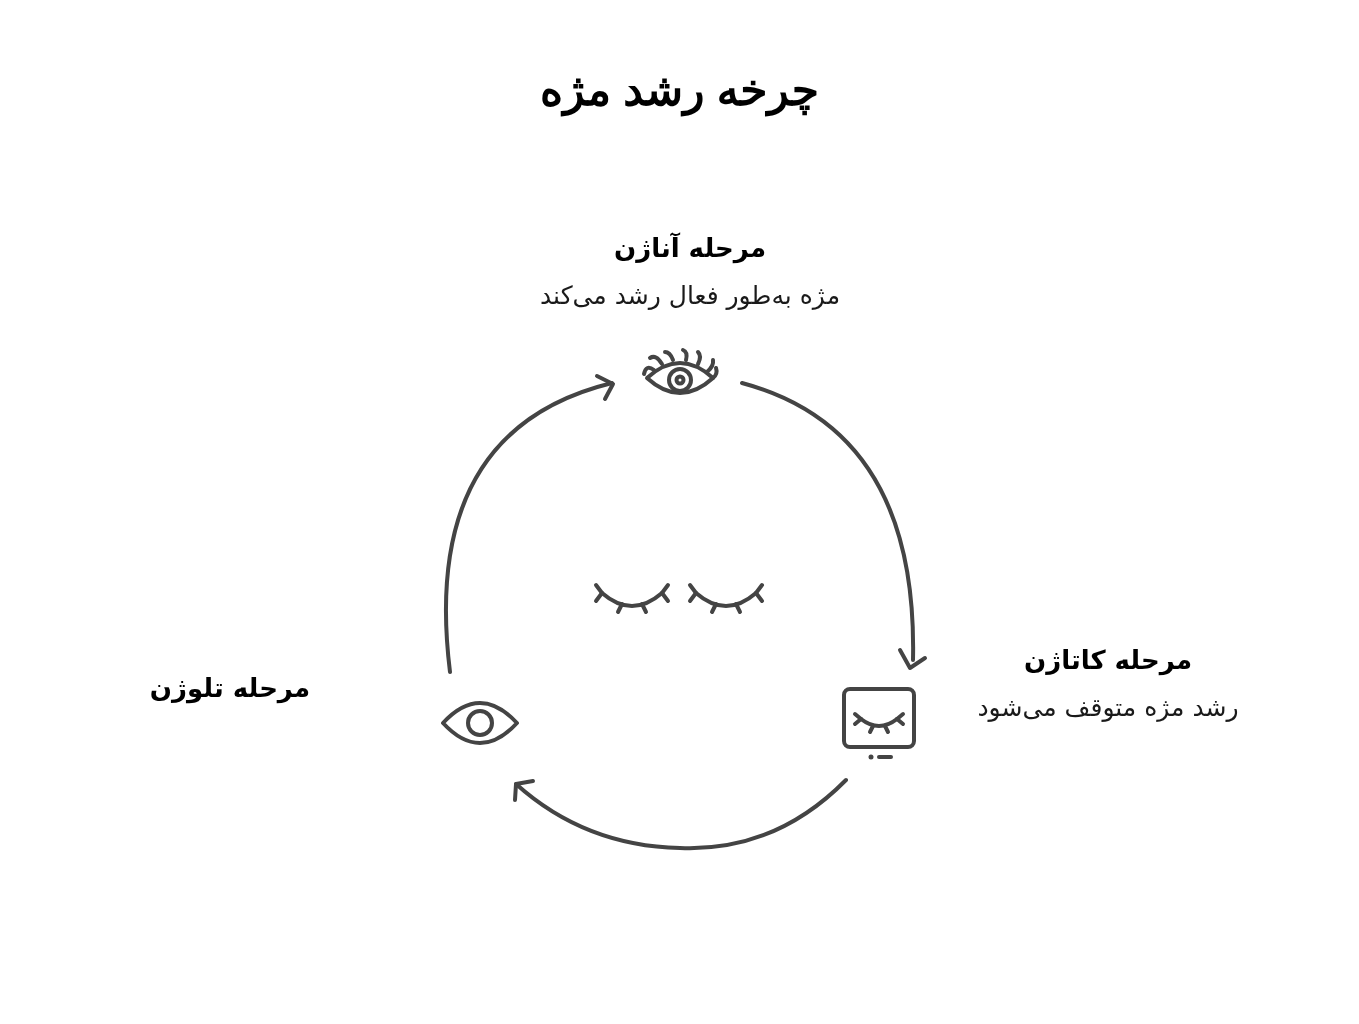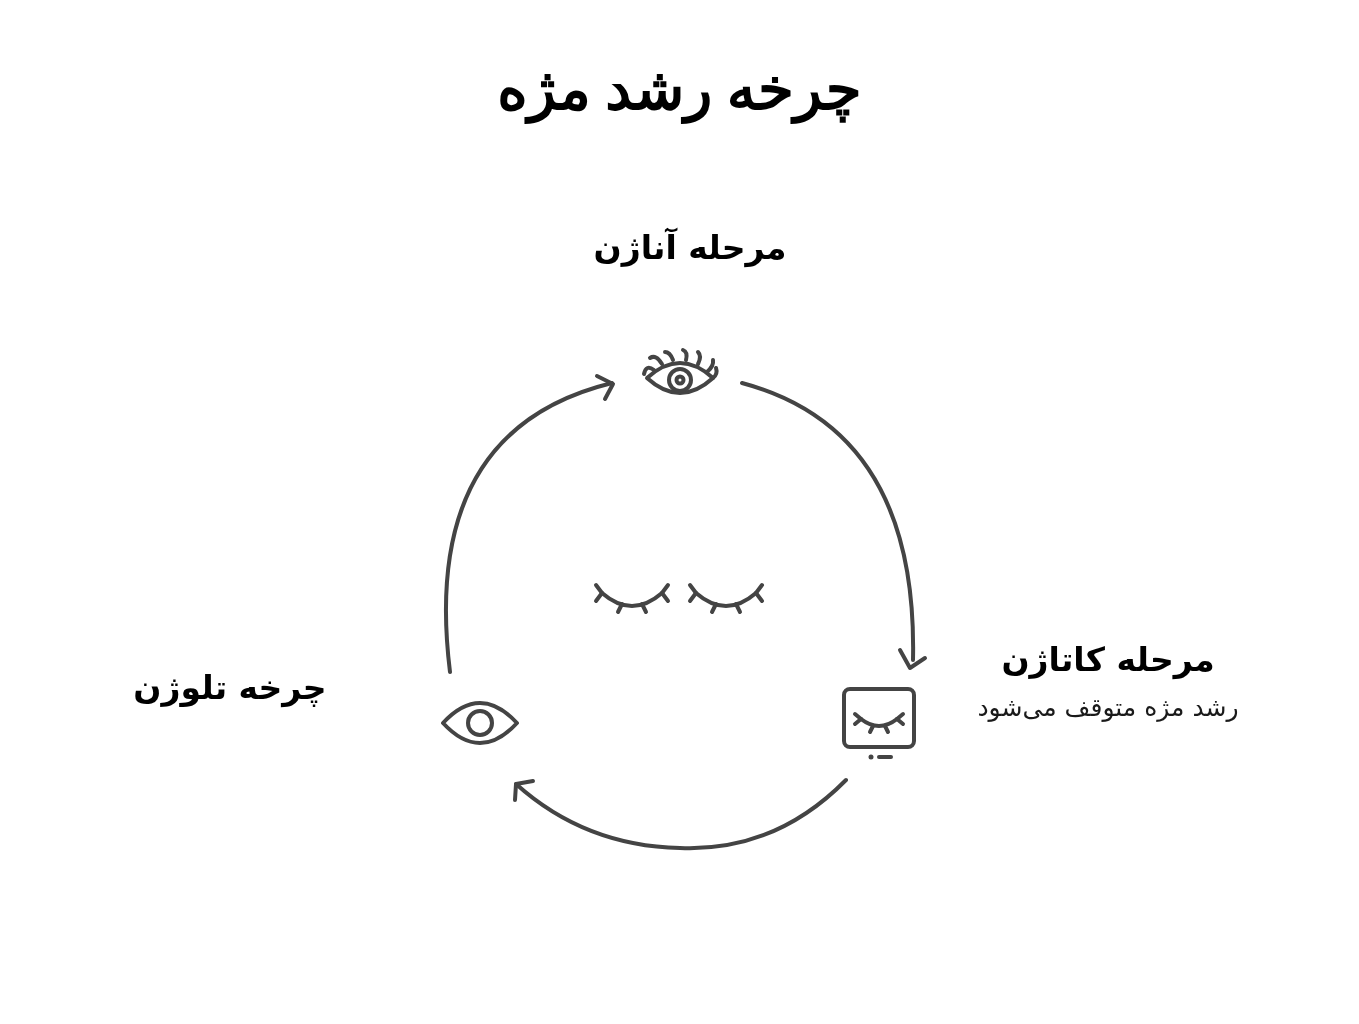--- a/index.html
+++ b/index.html
@@ -14,43 +14,43 @@
       overflow: hidden;
       font-family: "DejaVu Sans", sans-serif;
       color: #000000;
     }
     .title {
       position: absolute;
       left: 0;
       width: 1359px;
       top: 40px;
       text-align: center;
-      font-family: Liberation Serif, serif;
+      font-family: Liberation Sans, sans-serif;
       font-weight: bold;
-      font-size: 58px;
+      font-size: 44px;
       line-height: 100px;
       direction: rtl;
       color: #000000;
     }
     .diagram {
       position: absolute;
       left: 0;
       top: 0;
       width: 1359px;
       height: 1024px;
     }
     .stage {
       position: absolute;
       text-align: center;
       direction: rtl;
     }
     .stage-title {
       display: block;
       font-weight: bold;
-      font-size: 33px;
+      font-size: 26px;
       line-height: 40px;
       color: #000000;
     }
     .stage-desc {
       display: block;
       font-size: 25px;
       line-height: 40px;
       color: #1a1a1a;
       margin-top: 8px;
     }
@@ -135,22 +135,23 @@
   </g>
 
   <g transform="translate(480,723)">
     <path class="stroke" d="M-37 0 Q 0 -40 37 0 Q 0 40 -37 0 Z"></path>
     <circle class="stroke" cx="0" cy="0" r="12"></circle>
   </g>
 </svg>
 
 <div class="stage stage-anagen">
   <span class="stage-title">مرحله آناژن</span>
+  <span class="stage-desc">مژه به‌طور فعال رشد می‌کند</span>
 </div>
 
 <div class="stage stage-catagen">
   <span class="stage-title">مرحله کاتاژن</span>
   <span class="stage-desc">رشد مژه متوقف می‌شود</span>
 </div>
 
 <div class="stage stage-telogen">
-  <span class="stage-title">چرخه تلوژن</span>
+  <span class="stage-title">مرحله تلوژن</span>
 </div>
 
 </body></html>

